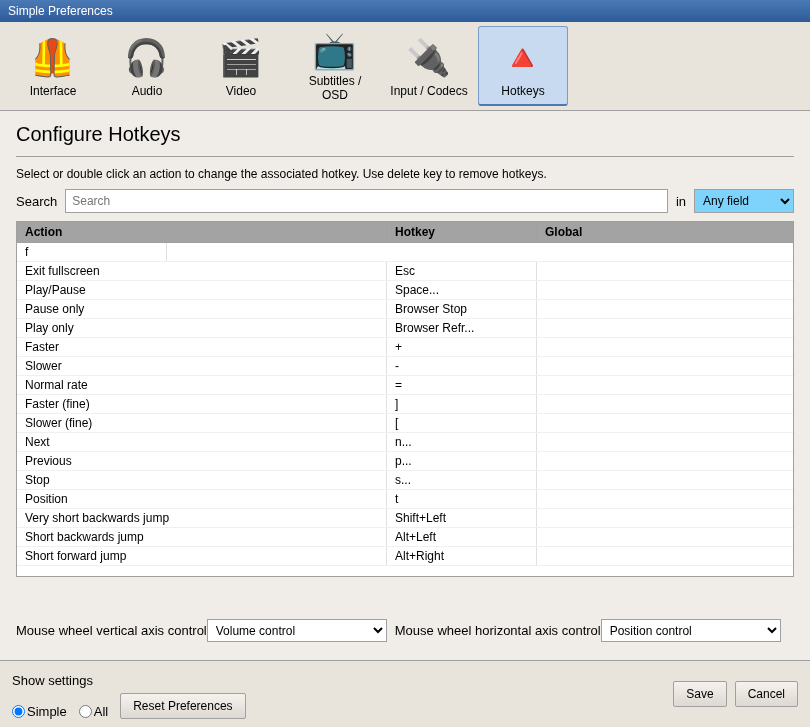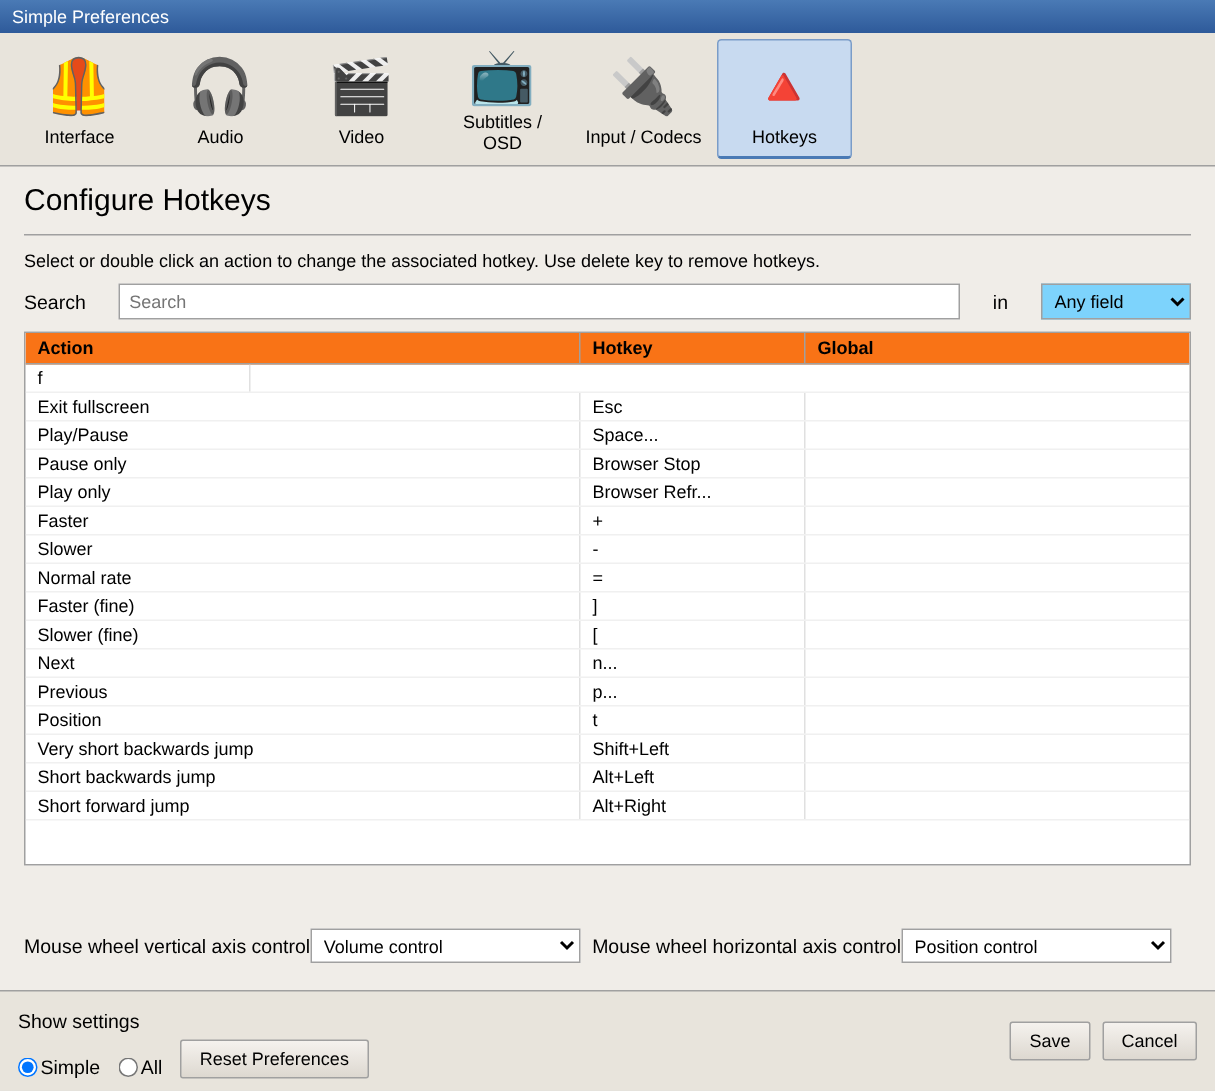--- a/index.html
+++ b/index.html
@@ -82,21 +82,21 @@
     }
     .description {
       font-size: 12px;
       margin-bottom: 8px;
       color: #000;
     }
     .search-bar {
       display: flex;
       align-items: center;
       margin-bottom: 8px;
-      gap: 22px;
+      gap: 8px;
     }
     .search-label {
       font-size: 13px;
       color: #000;
     }
     .search-input {
       flex: 1;
       height: 24px;
       border: 1px solid #a0a0a0;
       padding: 2px 6px;
@@ -119,21 +119,21 @@
       flex: 1;
       border: 1px solid #a0a0a0;
       overflow: hidden;
       display: flex;
       flex-direction: column;
       background: white;
       min-height: 0;
     }
     .table-header {
       display: flex;
-      background: #f97316;
+      background: #a3a3a3;
       border-bottom: 1px solid #a0a0a0;
       font-weight: bold;
       font-size: 12px;
     }
     .table-header .col-action {
       flex: 0 0 370px;
       padding: 3px 8px;
       border-right: 1px solid #a0a0a0;
     }
     .table-header .col-hotkey {
@@ -345,20 +345,25 @@
     <div class="col-global"></div>
   </div>
           <div class="table-row">
     <div class="col-action">Next</div>
     <div class="col-hotkey">n...</div>
     <div class="col-global"></div>
   </div>
           <div class="table-row">
     <div class="col-action">Previous</div>
     <div class="col-hotkey">p...</div>
+    <div class="col-global"></div>
+  </div>
+          <div class="table-row">
+    <div class="col-action">Stop</div>
+    <div class="col-hotkey">s...</div>
     <div class="col-global"></div>
   </div>
           <div class="table-row">
     <div class="col-action">Position</div>
     <div class="col-hotkey">t</div>
     <div class="col-global"></div>
   </div>
           <div class="table-row">
     <div class="col-action">Very short backwards jump</div>
     <div class="col-hotkey">Shift+Left</div>

